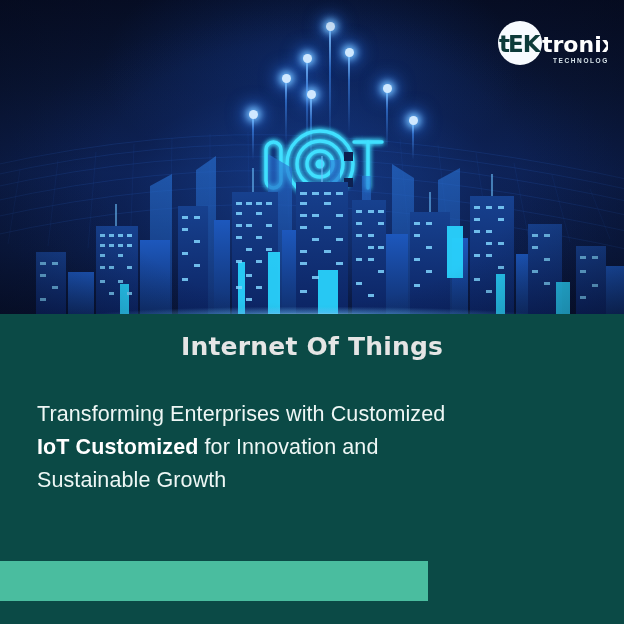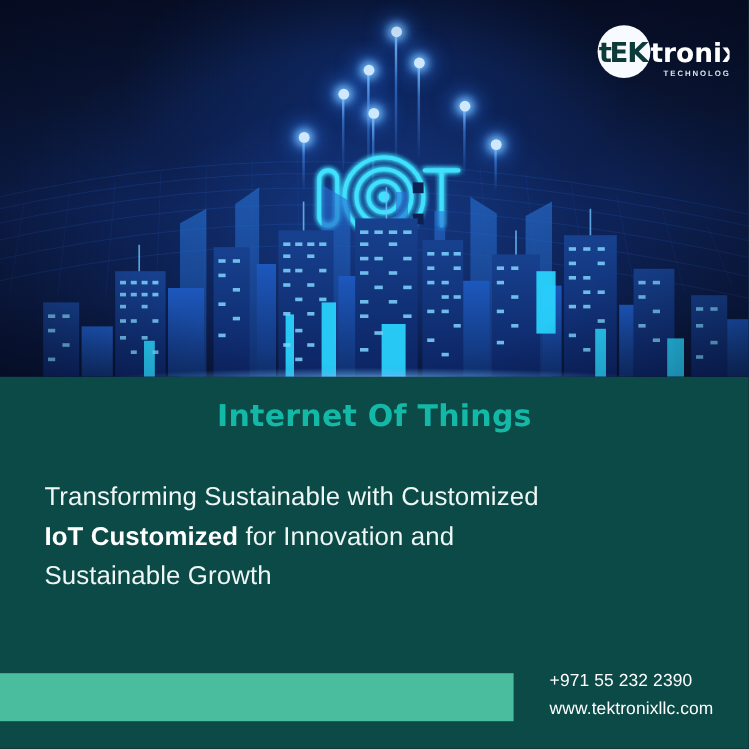--- a/index.html
+++ b/index.html
@@ -36,21 +36,21 @@
   
   .sky{position:absolute;left:0;bottom:0;width:624px;height:180px;}
   .ground-glow{position:absolute;left:0;bottom:-4px;width:624px;height:26px;
      background:radial-gradient(ellipse 330px 16px at 50% 100%, rgba(205,240,255,.95) 0%, rgba(110,195,255,.45) 35%, rgba(40,120,220,0) 72%);}
 
   
   .logo{position:absolute;right:16px;top:18px;width:118px;height:54px;}
 
   
   .headline{position:absolute;left:0;top:332px;width:624px;text-align:center;
-     color:#14b8a6;font-weight:bold;font-size:25px;letter-spacing:.2px;
+     color:#e5e5e5;font-weight:bold;font-size:25px;letter-spacing:.2px;
      font-family:"DejaVu Sans","Liberation Sans",sans-serif;}
   .subcopy{position:absolute;left:37px;top:398px;width:430px;
      color:#eef7f5;font-size:21.5px;line-height:33px;font-weight:300;letter-spacing:.1px;}
   .subcopy b{font-weight:bold;color:#ffffff;}
 
   
   .accentbar{position:absolute;left:0;top:561px;width:428px;height:40px;background:#4abd9f;}
   .contact{position:absolute;left:458px;top:557px;width:166px;color:#ffffff;
      font-size:14.5px;line-height:23px;text-align:left;letter-spacing:.1px;}
 </style>
@@ -339,21 +339,17 @@
         <text x="9" y="34" font-family="'DejaVu Sans','Liberation Sans',sans-serif" font-size="23" font-weight="bold" fill="#0d3b3a">t</text>
         <text x="18" y="34" font-family="'DejaVu Sans','Liberation Sans',sans-serif" font-size="23" font-weight="bold" fill="#0d3b3a" letter-spacing="-1">EK</text>
         <text x="52" y="34" font-family="'DejaVu Sans','Liberation Sans',sans-serif" font-size="22" font-weight="bold" fill="#ffffff">tronix</text>
         <text x="63" y="45" font-family="'Liberation Sans',sans-serif" font-size="6.5" font-weight="bold" fill="#d8e4ea" letter-spacing="1.6">TECHNOLOGIES</text>
       </svg>
     </div>
   </div>
 
   <div class="headline">Internet  Of Things</div>
 
-  <div class="subcopy"><span>Transforming Sustainable with Customized </span><b>IoT Customized</b><span> for Innovation and Sustainable Growth</span></div>
+  <div class="subcopy"><span>Transforming Enterprises with Customized </span><b>IoT Customized</b><span> for Innovation and Sustainable Growth</span></div>
 
   <div class="accentbar"></div>
-  <div class="contact">
-    <div>+971 55 232 2390</div>
-    <div>www.tektronixllc.com</div>
-  </div>
 
 </div>
 
 </body></html>

